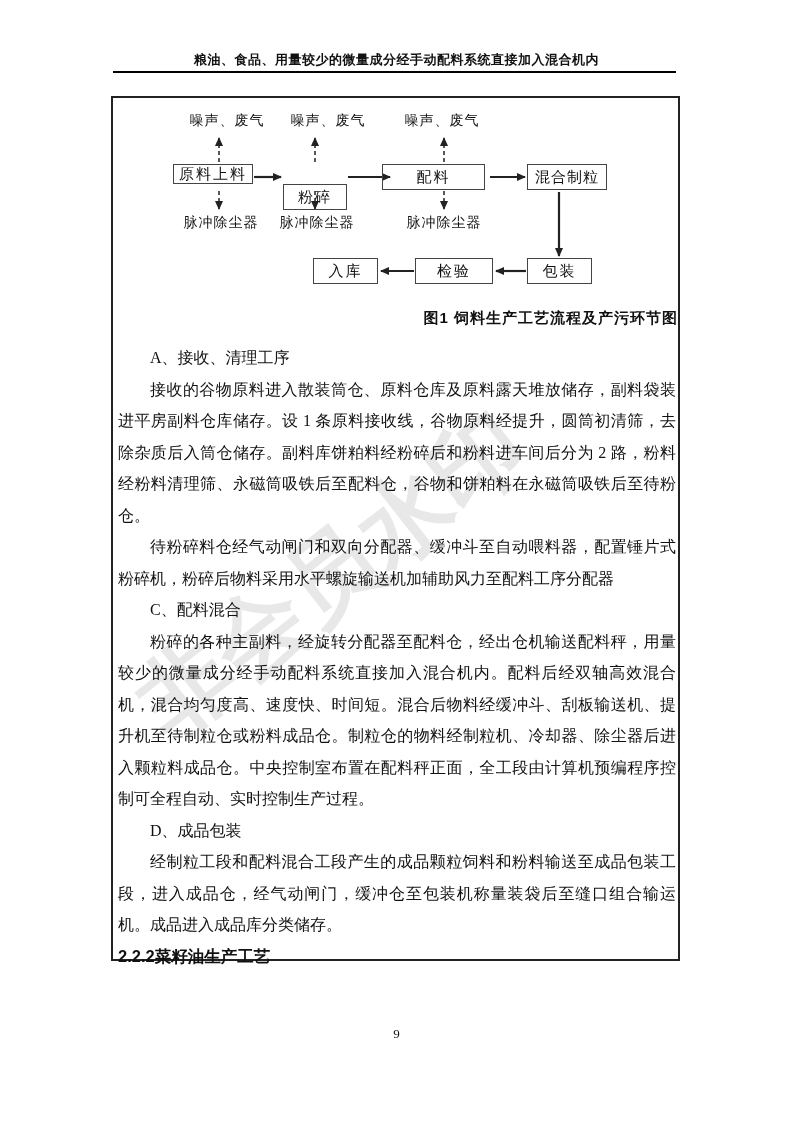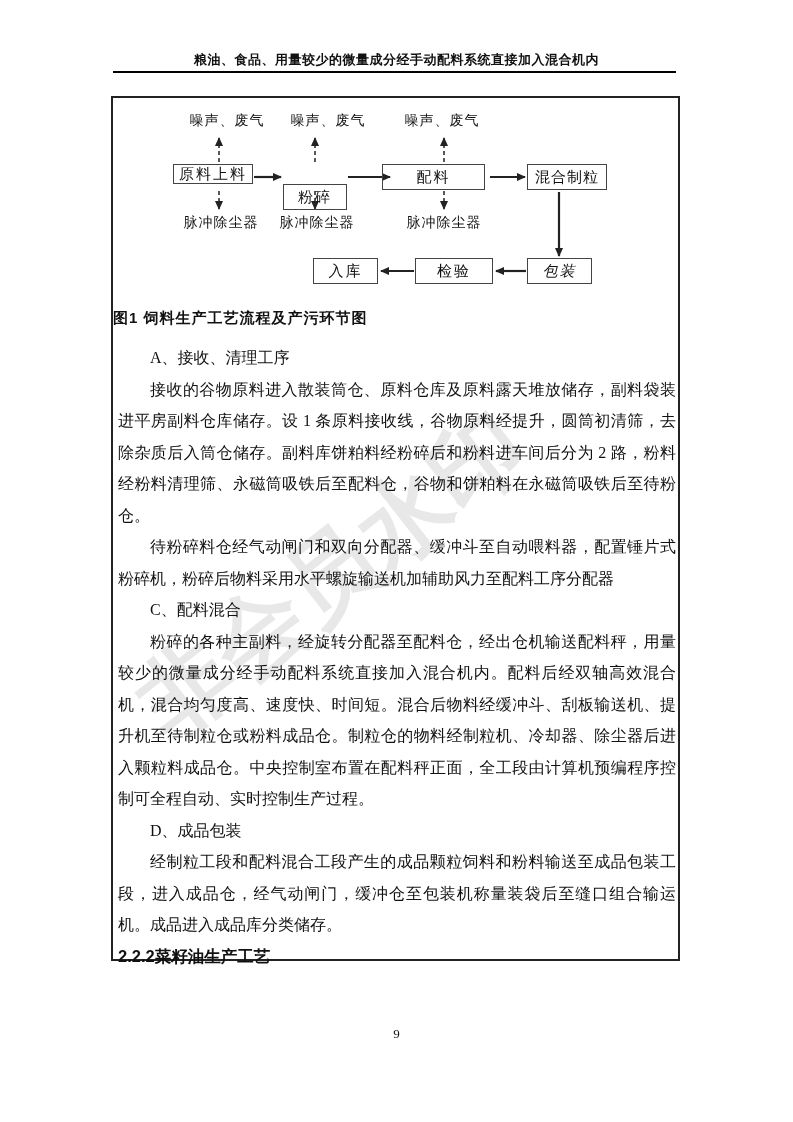--- a/index.html
+++ b/index.html
@@ -68,38 +68,38 @@
     letter-spacing: 2px;
     background: transparent;
     white-space: nowrap;
   }
   .fb-raw     { left: 60px;  top: 66px; width: 80px; height: 20px; }
   .fb-crush   { left: 170px; top: 66px; width: 64px; height: 26px; margin-top: 20px; }
   .fb-batch   { left: 269px; top: 66px; width: 103px; height: 26px; }
   .fb-mix     { left: 414px; top: 66px; width: 80px; height: 26px; letter-spacing: 1px; }
   .fb-store   { left: 200px; top: 160px; width: 65px; height: 26px; }
   .fb-inspect { left: 302px; top: 160px; width: 78px; height: 26px; }
-  .fb-pack    { left: 414px; top: 160px; width: 65px; height: 26px; font-style: italic; }
+  .fb-pack    { left: 414px; top: 160px; width: 65px; height: 26px; }
   .flow-label {
     position: absolute;
     transform: translateX(-50%);
     font-size: 14px;
     white-space: nowrap;
     letter-spacing: 1px;
   }
   .nl-1 { left: 114px; top: 14px; }
   .nl-2 { left: 215px; top: 14px; }
   .nl-3 { left: 329px; top: 14px; }
   .dl-1 { left: 108px; top: 116px; }
   .dl-2 { left: 204px; top: 116px; }
   .dl-3 { left: 331px; top: 116px; }
   .figure-caption {
     position: absolute;
     left: 0; right: 0; top: 211px;
-    text-align: left;
+    text-align: right;
     font-size: 15px;
     font-weight: bold;
     letter-spacing: 1px;
     font-family: "Liberation Sans", sans-serif;
   }
   
   .body-text {
     position: absolute;
     left: 5px; top: 244px;
     width: 558px;

